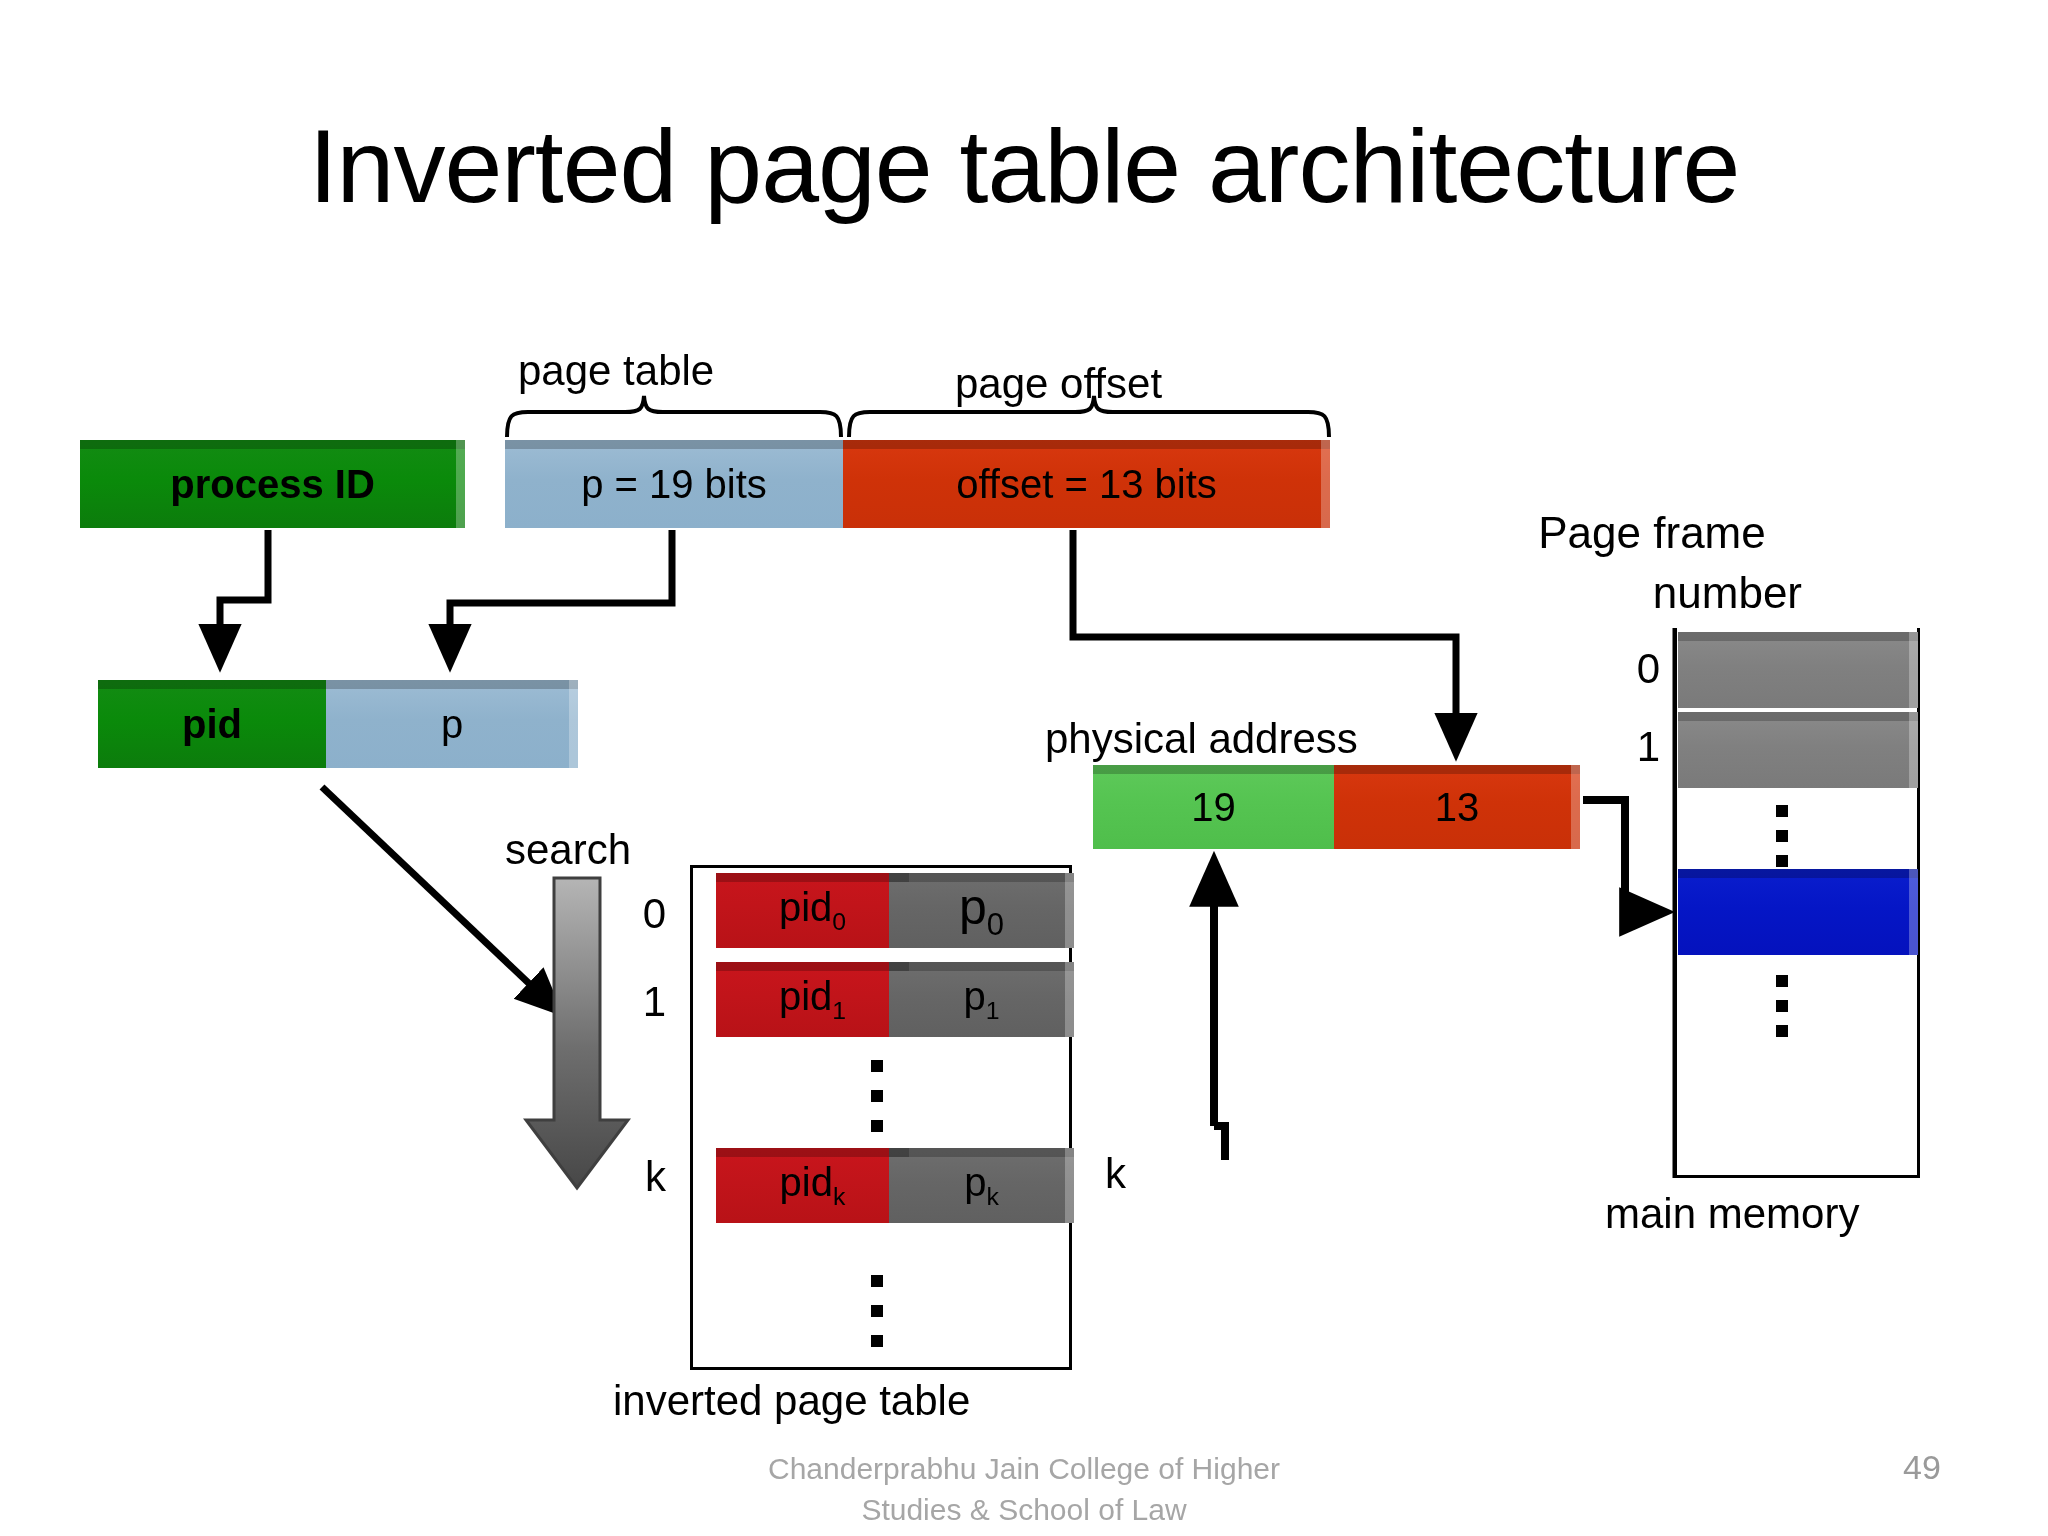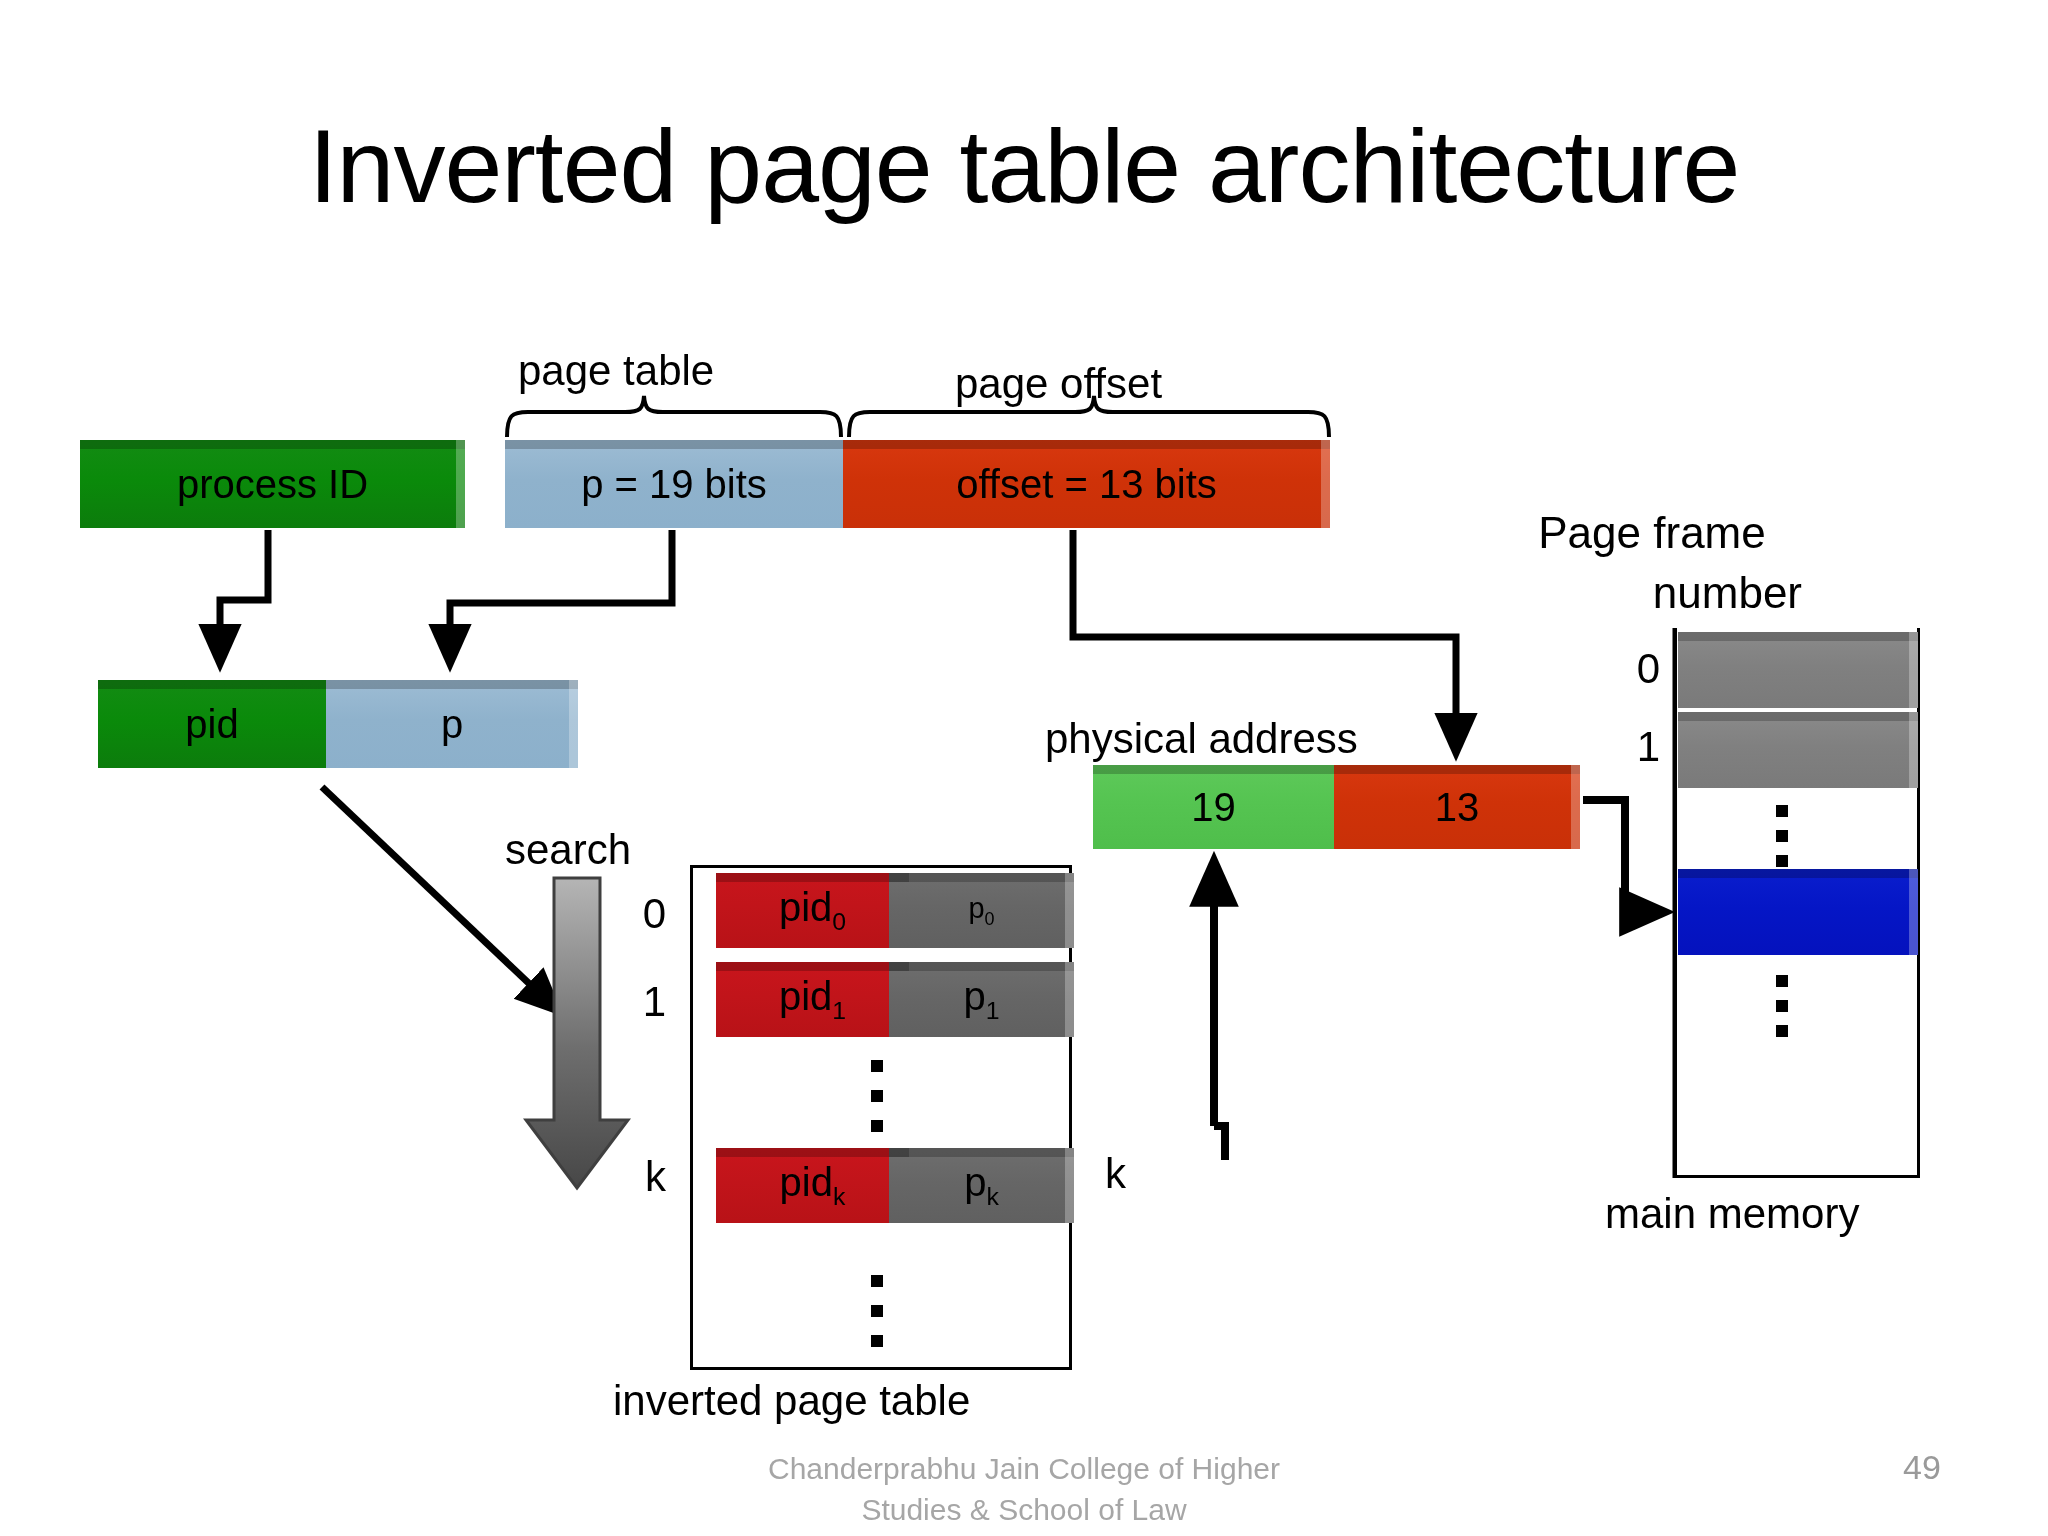--- a/index.html
+++ b/index.html
@@ -60,21 +60,21 @@
   .block3d::after {
     content: "";
     position: absolute;
     right: 0; top: 0; bottom: 0;
     width: 9px;
     background: rgba(255,255,255,0.28);
     z-index: 2;
   }
   .noright::after { display: none; }
 
-  .green   { background: linear-gradient(180deg,#138b13 0%, #0a8a0a 45%, #0c7c0c 100%); }
+  .green   { background: linear-gradient(180deg,#138b13 0%, #0a8a0a 45%, #0c7c0c 100%); font-weight: bold; }
   .bluegray{ background: linear-gradient(180deg,#9dbcd4 0%, #8fb2cc 45%, #8cb0cb 100%); }
   .redorng { background: linear-gradient(180deg,#d8380f 0%, #cf3208 45%, #c93008 100%); }
   .brightgreen { background: linear-gradient(180deg,#5ec95a 0%, #55c451 45%, #4fbe4b 100%); }
   .darkred { background: linear-gradient(180deg,#c9151c 0%, #c1141a 45%, #b81217 100%); margin-left: 20px; }
   .gray    { background: linear-gradient(180deg,#8a8a8a 0%, #808080 45%, #7a7a7a 100%); }
   .graydark{ background: linear-gradient(180deg,#6e6e6e 0%, #666666 45%, #606060 100%); }
   .blueblk { background: linear-gradient(180deg,#0a1ecd 0%, #0516c6 45%, #0512bd 100%); }
 
   
   .brace-label {
@@ -196,21 +196,21 @@
 
   <div class="outline-box" style="left:690px; top:865px; width:382px; height:505px;"></div>
 
   <div class="idx" style="left:620px; top:890px; width:46px;">0</div>
   <div class="idx" style="left:620px; top:978px; width:46px;">1</div>
   <div class="idx" style="left:620px; top:1153px; width:46px;">k</div>
 
   <div class="block3d darkred noright" style="left:696px; top:873px; width:193px; height:75px; font-size:40px;">
     <span class="lbl"><span>pid</span><span class="sub">0</span></span>
   </div>
-  <div class="block3d graydark" style="left:889px; top:873px; width:185px; height:75px; font-size:29px;">
+  <div class="block3d graydark" style="left:889px; top:873px; width:185px; height:75px; font-size:50px;">
     <span class="lbl"><span>p</span><span class="sub">0</span></span>
   </div>
 
   <div class="block3d darkred noright" style="left:696px; top:962px; width:193px; height:75px; font-size:40px;">
     <span class="lbl"><span>pid</span><span class="sub">1</span></span>
   </div>
   <div class="block3d graydark" style="left:889px; top:962px; width:185px; height:75px; font-size:40px;">
     <span class="lbl"><span>p</span><span class="sub">1</span></span>
   </div>
 

